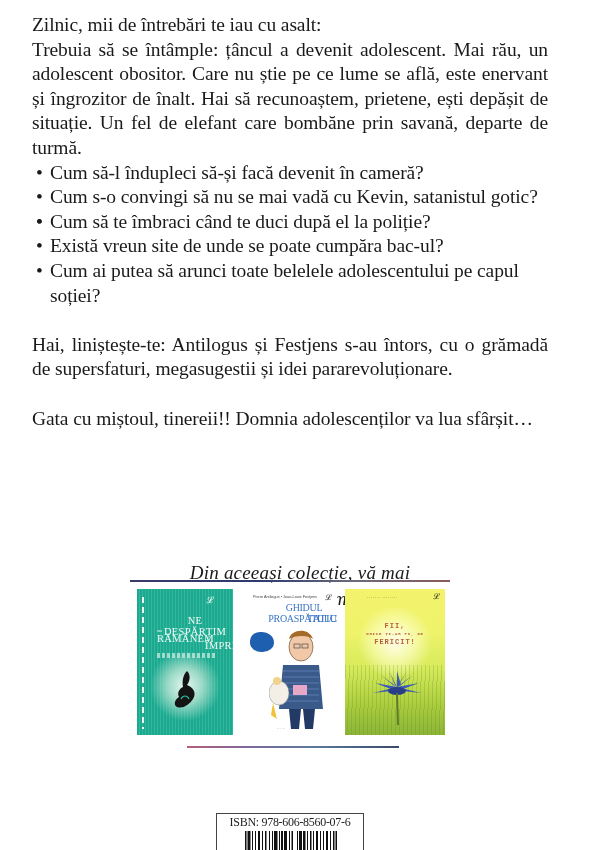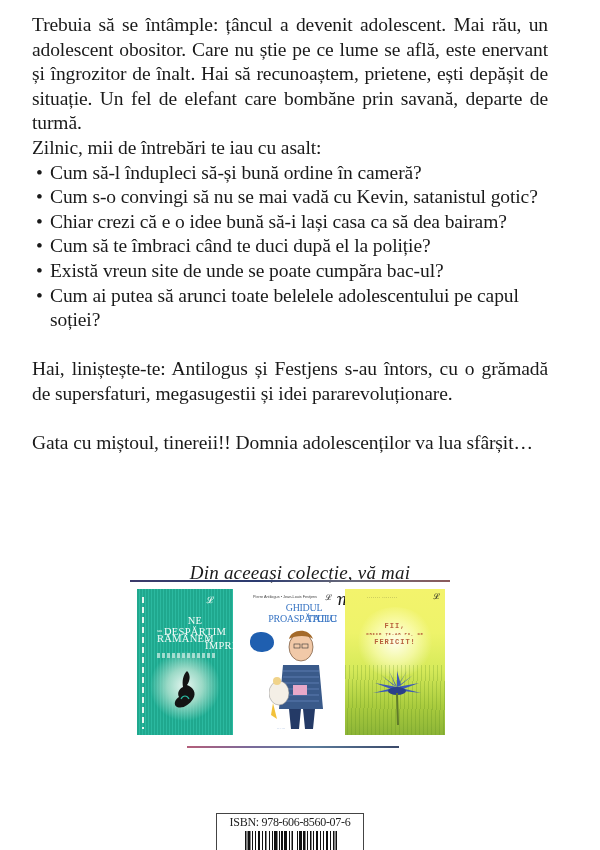--- a/index.html
+++ b/index.html
@@ -303,26 +303,26 @@
       left: 28px;
       top: 17px;
       width: 92px;
       height: 22px;
     }
   </style>
 </head>
 <body>
 
 <div class="blurb">
+  <p class="para">Zilnic, mii de întrebări te iau cu asalt:</p>
   <p class="para last-ragged">Trebuia să se întâmple: țâncul a devenit adolescent. Mai rău, un adolescent obositor. Care nu știe pe ce lume se află, este enervant și îngrozitor de înalt. Hai să recunoaștem, prietene, ești depășit de situație. Un fel de elefant care bombăne prin savană, departe de turmă.</p>
-  <p class="para">Zilnic, mii de întrebări te iau cu asalt:</p>
   <ul class="questions">
-    <li><span class="bullet">•</span><span>Cum să-l înduplеci să-și bună ordine în cameră?</span></li>
+    <li><span class="bullet">•</span><span>Cum să-l înduplеci să-și facă devenit în cameră?</span></li>
     <li><span class="bullet">•</span><span>Cum s-o convingi să nu se mai vadă cu Kevin, satanistul gotic?</span></li>
-    <li><span class="bullet">•</span><span>Chiar crezi că e o idee bună să-i lași casa ca să dea bairam?</span></li>
+    <li><span class="bullet">•</span></li>
     <li><span class="bullet">•</span><span>Cum să te îmbraci când te duci după el la poliție?</span></li>
     <li><span class="bullet">•</span><span>Există vreun site de unde se poate cumpăra bac-ul?</span></li>
     <li><span class="bullet">•</span><span>Cum ai putea să arunci toate belelele adolescentului pe capul soției?</span></li>
   </ul>
   <div class="gap"></div>
   <p class="para last-ragged">Hai, liniștește-te: Antilogus și Festjens s-au întors, cu o grămadă de supersfaturi, megasugestii și idei pararevoluționare.</p>
   <div class="gap"></div>
   <p class="para">Gata cu mișto­ul, tinereii!! Domnia adolescenților va lua sfârșit…</p>
 </div>
 

